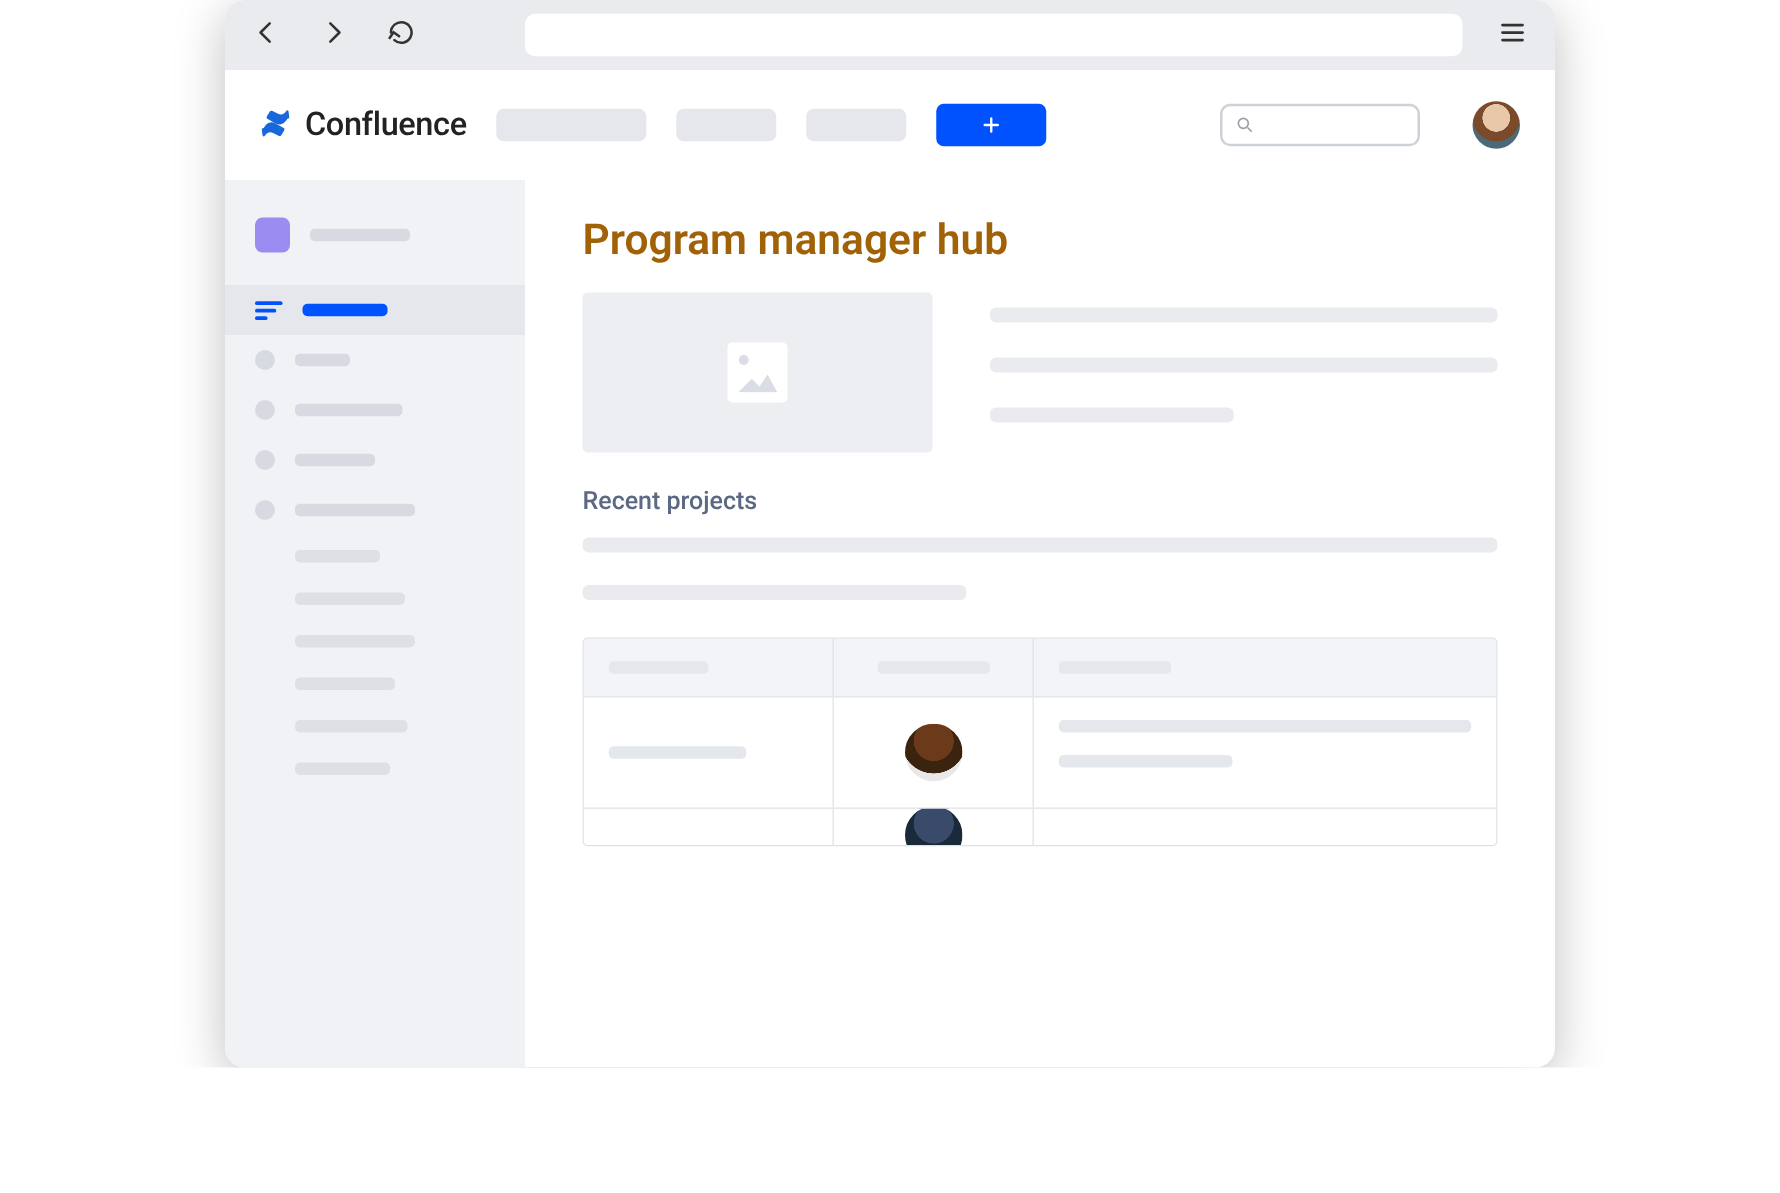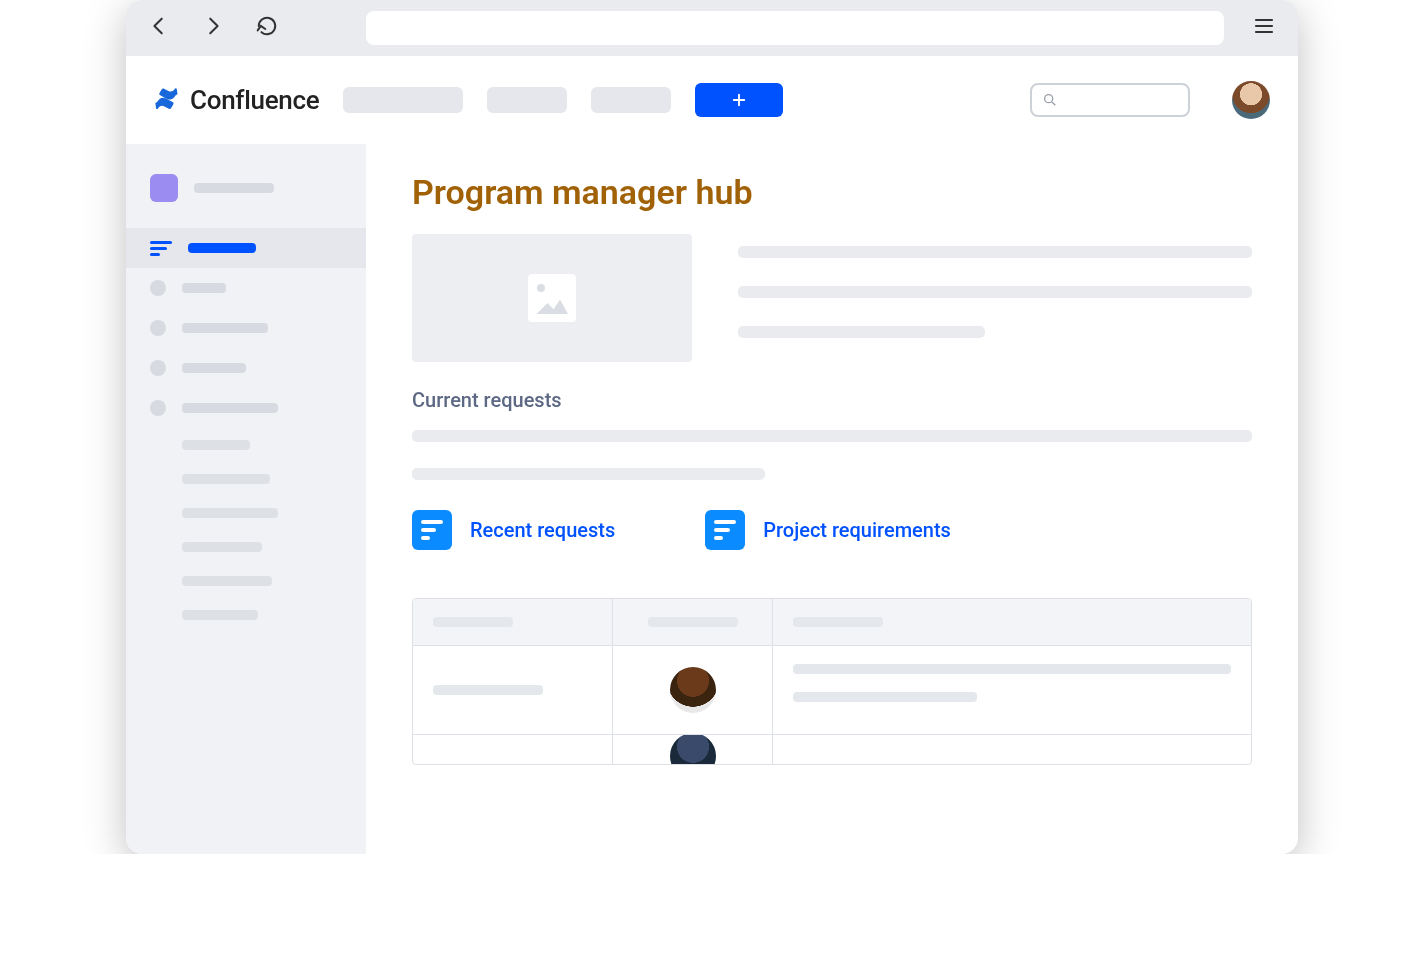--- a/index.html
+++ b/index.html
@@ -5,21 +5,21 @@
   * { box-sizing: border-box; margin: 0; padding: 0; }
   body {
     font-family: -apple-system, BlinkMacSystemFont, "Segoe UI", Roboto, sans-serif;
     background: #fff;
     display: flex;
     justify-content: center;
     align-items: flex-start;
     padding: 0;
   }
   .window {
-    width: 1172px;
+    width: 1064px;
     height: 854px;
     margin: 0 auto;
     background: #fff;
     border-radius: 16px;
     overflow: hidden;
     box-shadow: 0 10px 40px rgba(0,0,0,0.25);
     position: relative;
   }
   
   .chrome {
@@ -298,45 +298,27 @@
         <div class="hero-img">
           <div class="img-icon"></div>
         </div>
         <div class="hero-lines">
           <div class="ph-line" style="width:100%"></div>
           <div class="ph-line" style="width:100%"></div>
           <div class="ph-line" style="width:48%"></div>
         </div>
       </div>
 
-      <div class="section-title">Current requests</div>
+      <div class="section-title">Recent projects</div>
 
       <div class="proj-lines">
         <div class="ph-line" style="width:100%"></div>
         <div class="ph-line" style="width:42%"></div>
       </div>
 
-      <div class="links">
-        <div class="doc-link">
-          <div class="doc-icon">
-              <span></span>
-              <span></span>
-              <span></span>
-            </div>
-          <span class="doc-link-text">Recent requests</span>
-        </div>
-        <div class="doc-link">
-          <div class="doc-icon">
-              <span></span>
-              <span></span>
-              <span></span>
-            </div>
-          <span class="doc-link-text">Project requirements</span>
-        </div>
-      </div>
 
       <div class="table">
         <div class="table-row header">
           <div class="cell c1">
               <div class="ph-sm" style="width:80px"></div>
             </div>
           <div class="cell c2">
               <div class="ph-sm" style="width:90px"></div>
             </div>
           <div class="cell">

